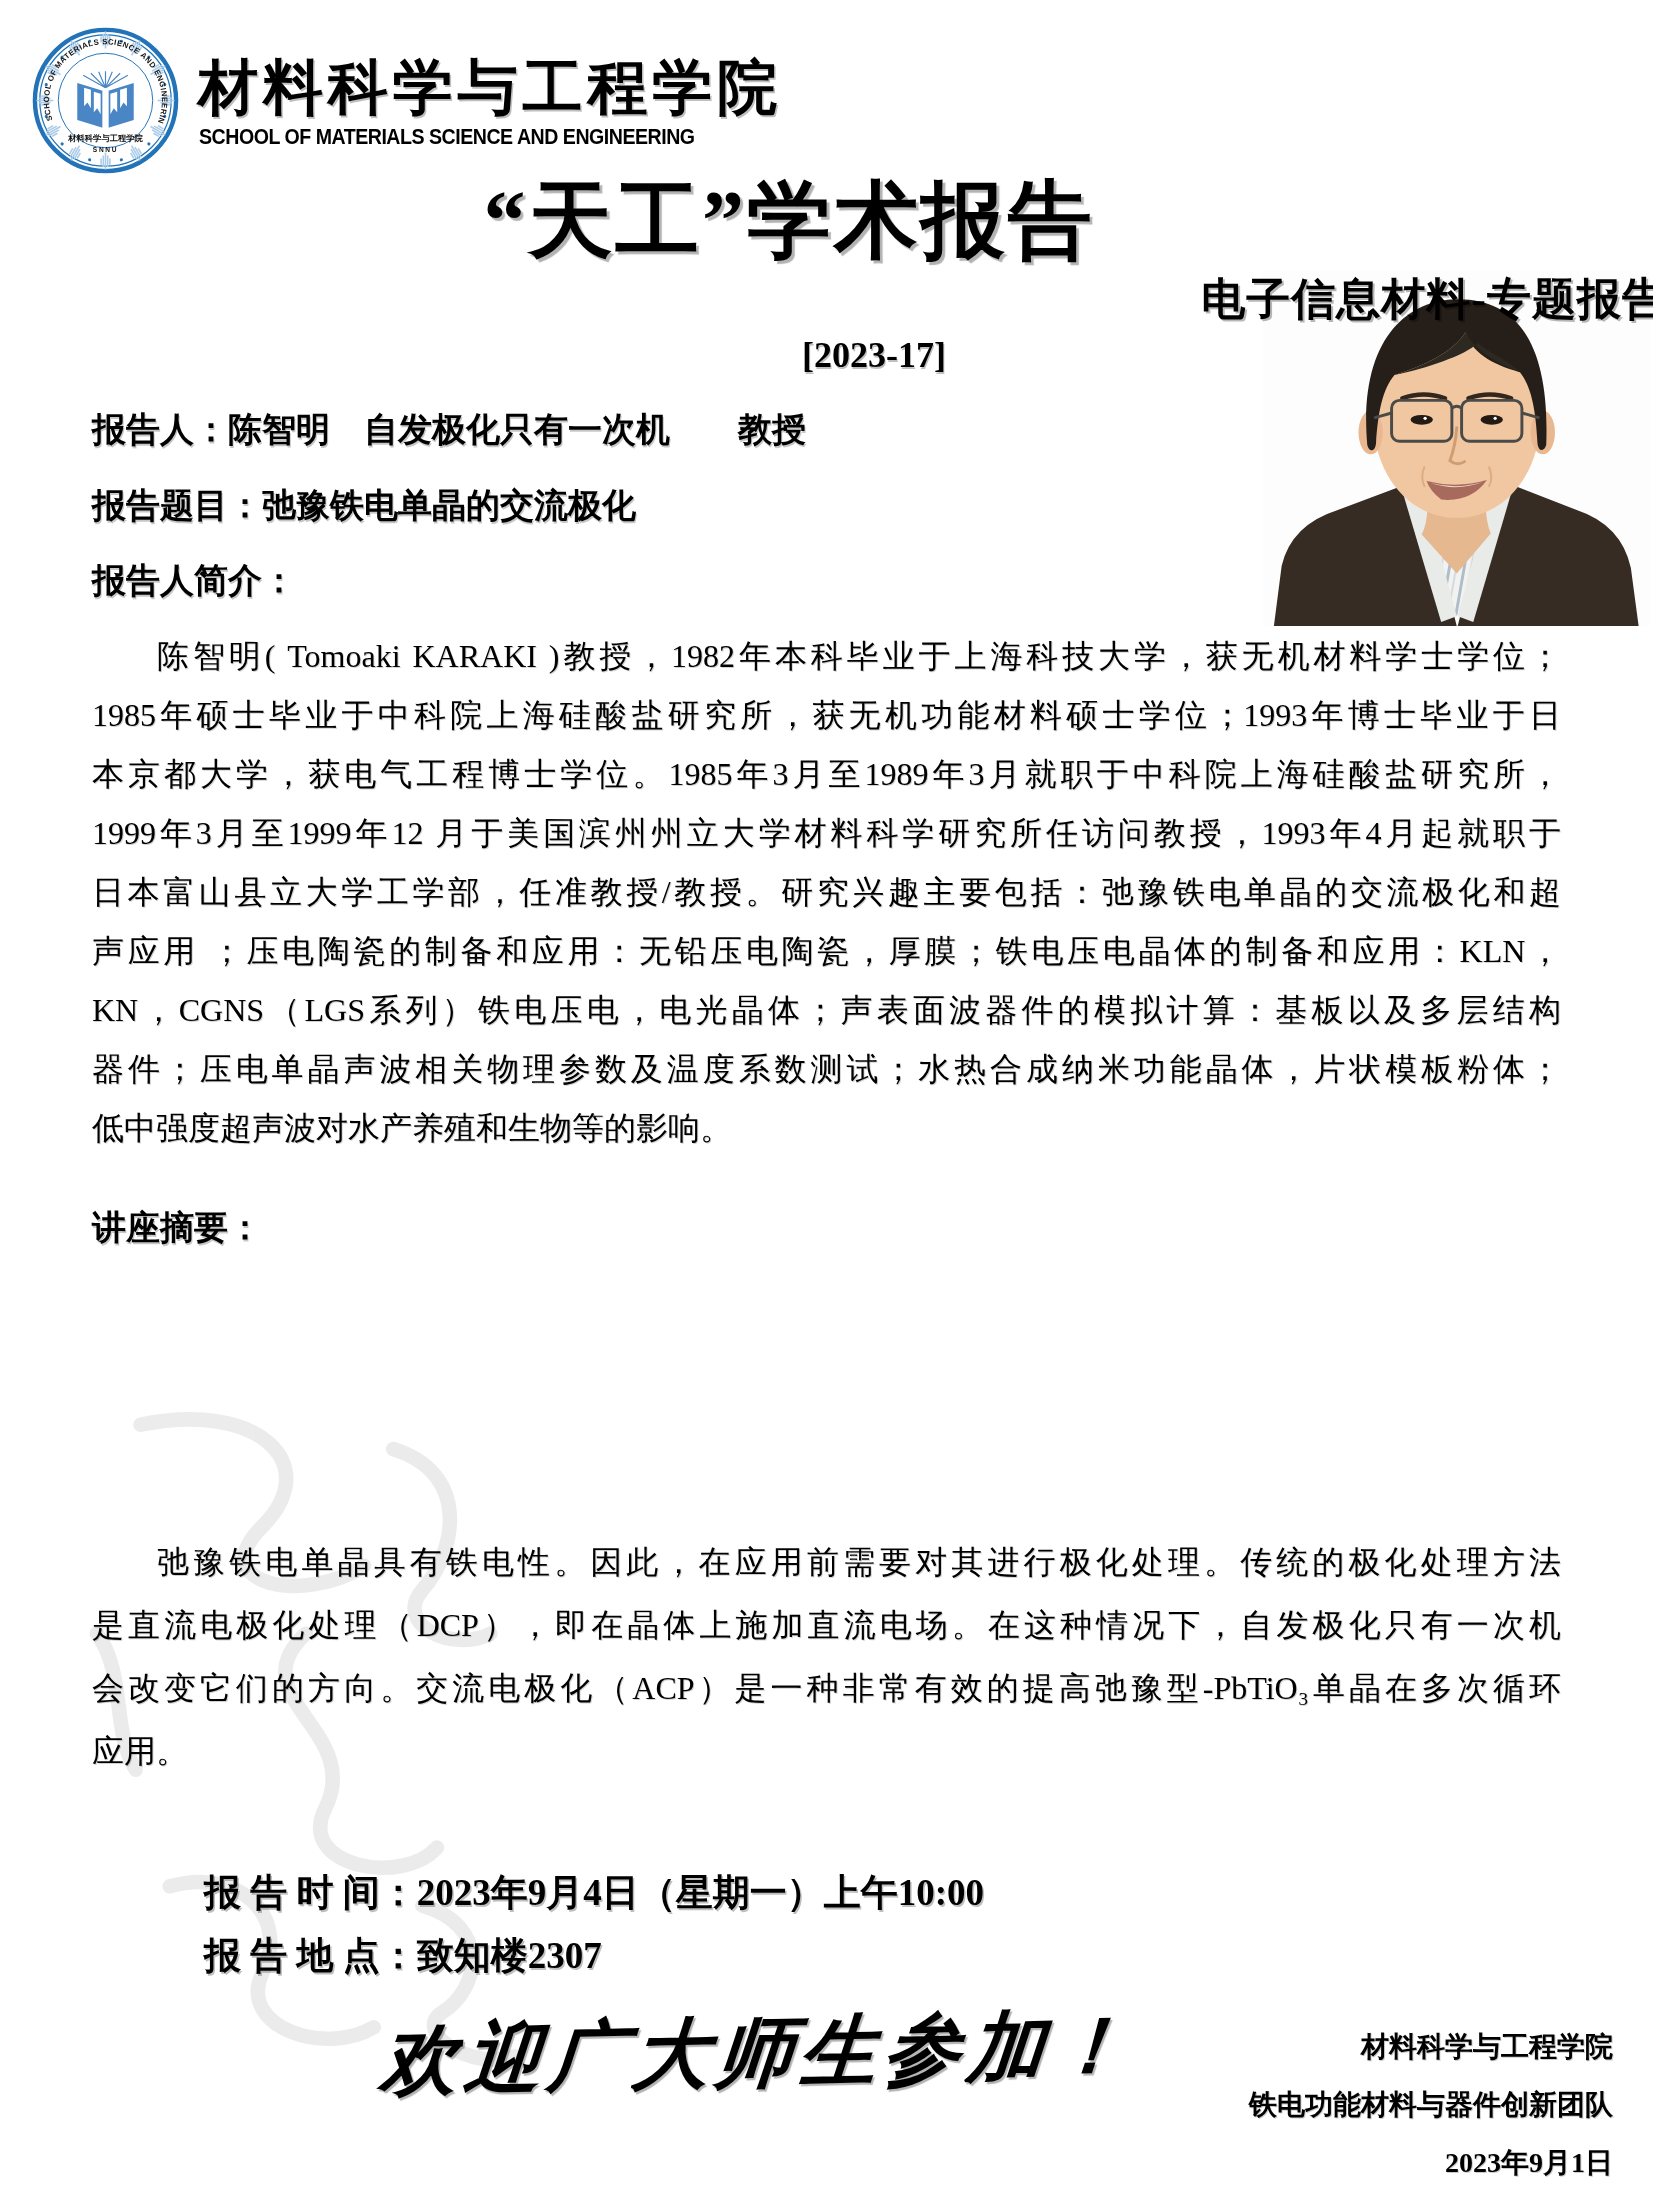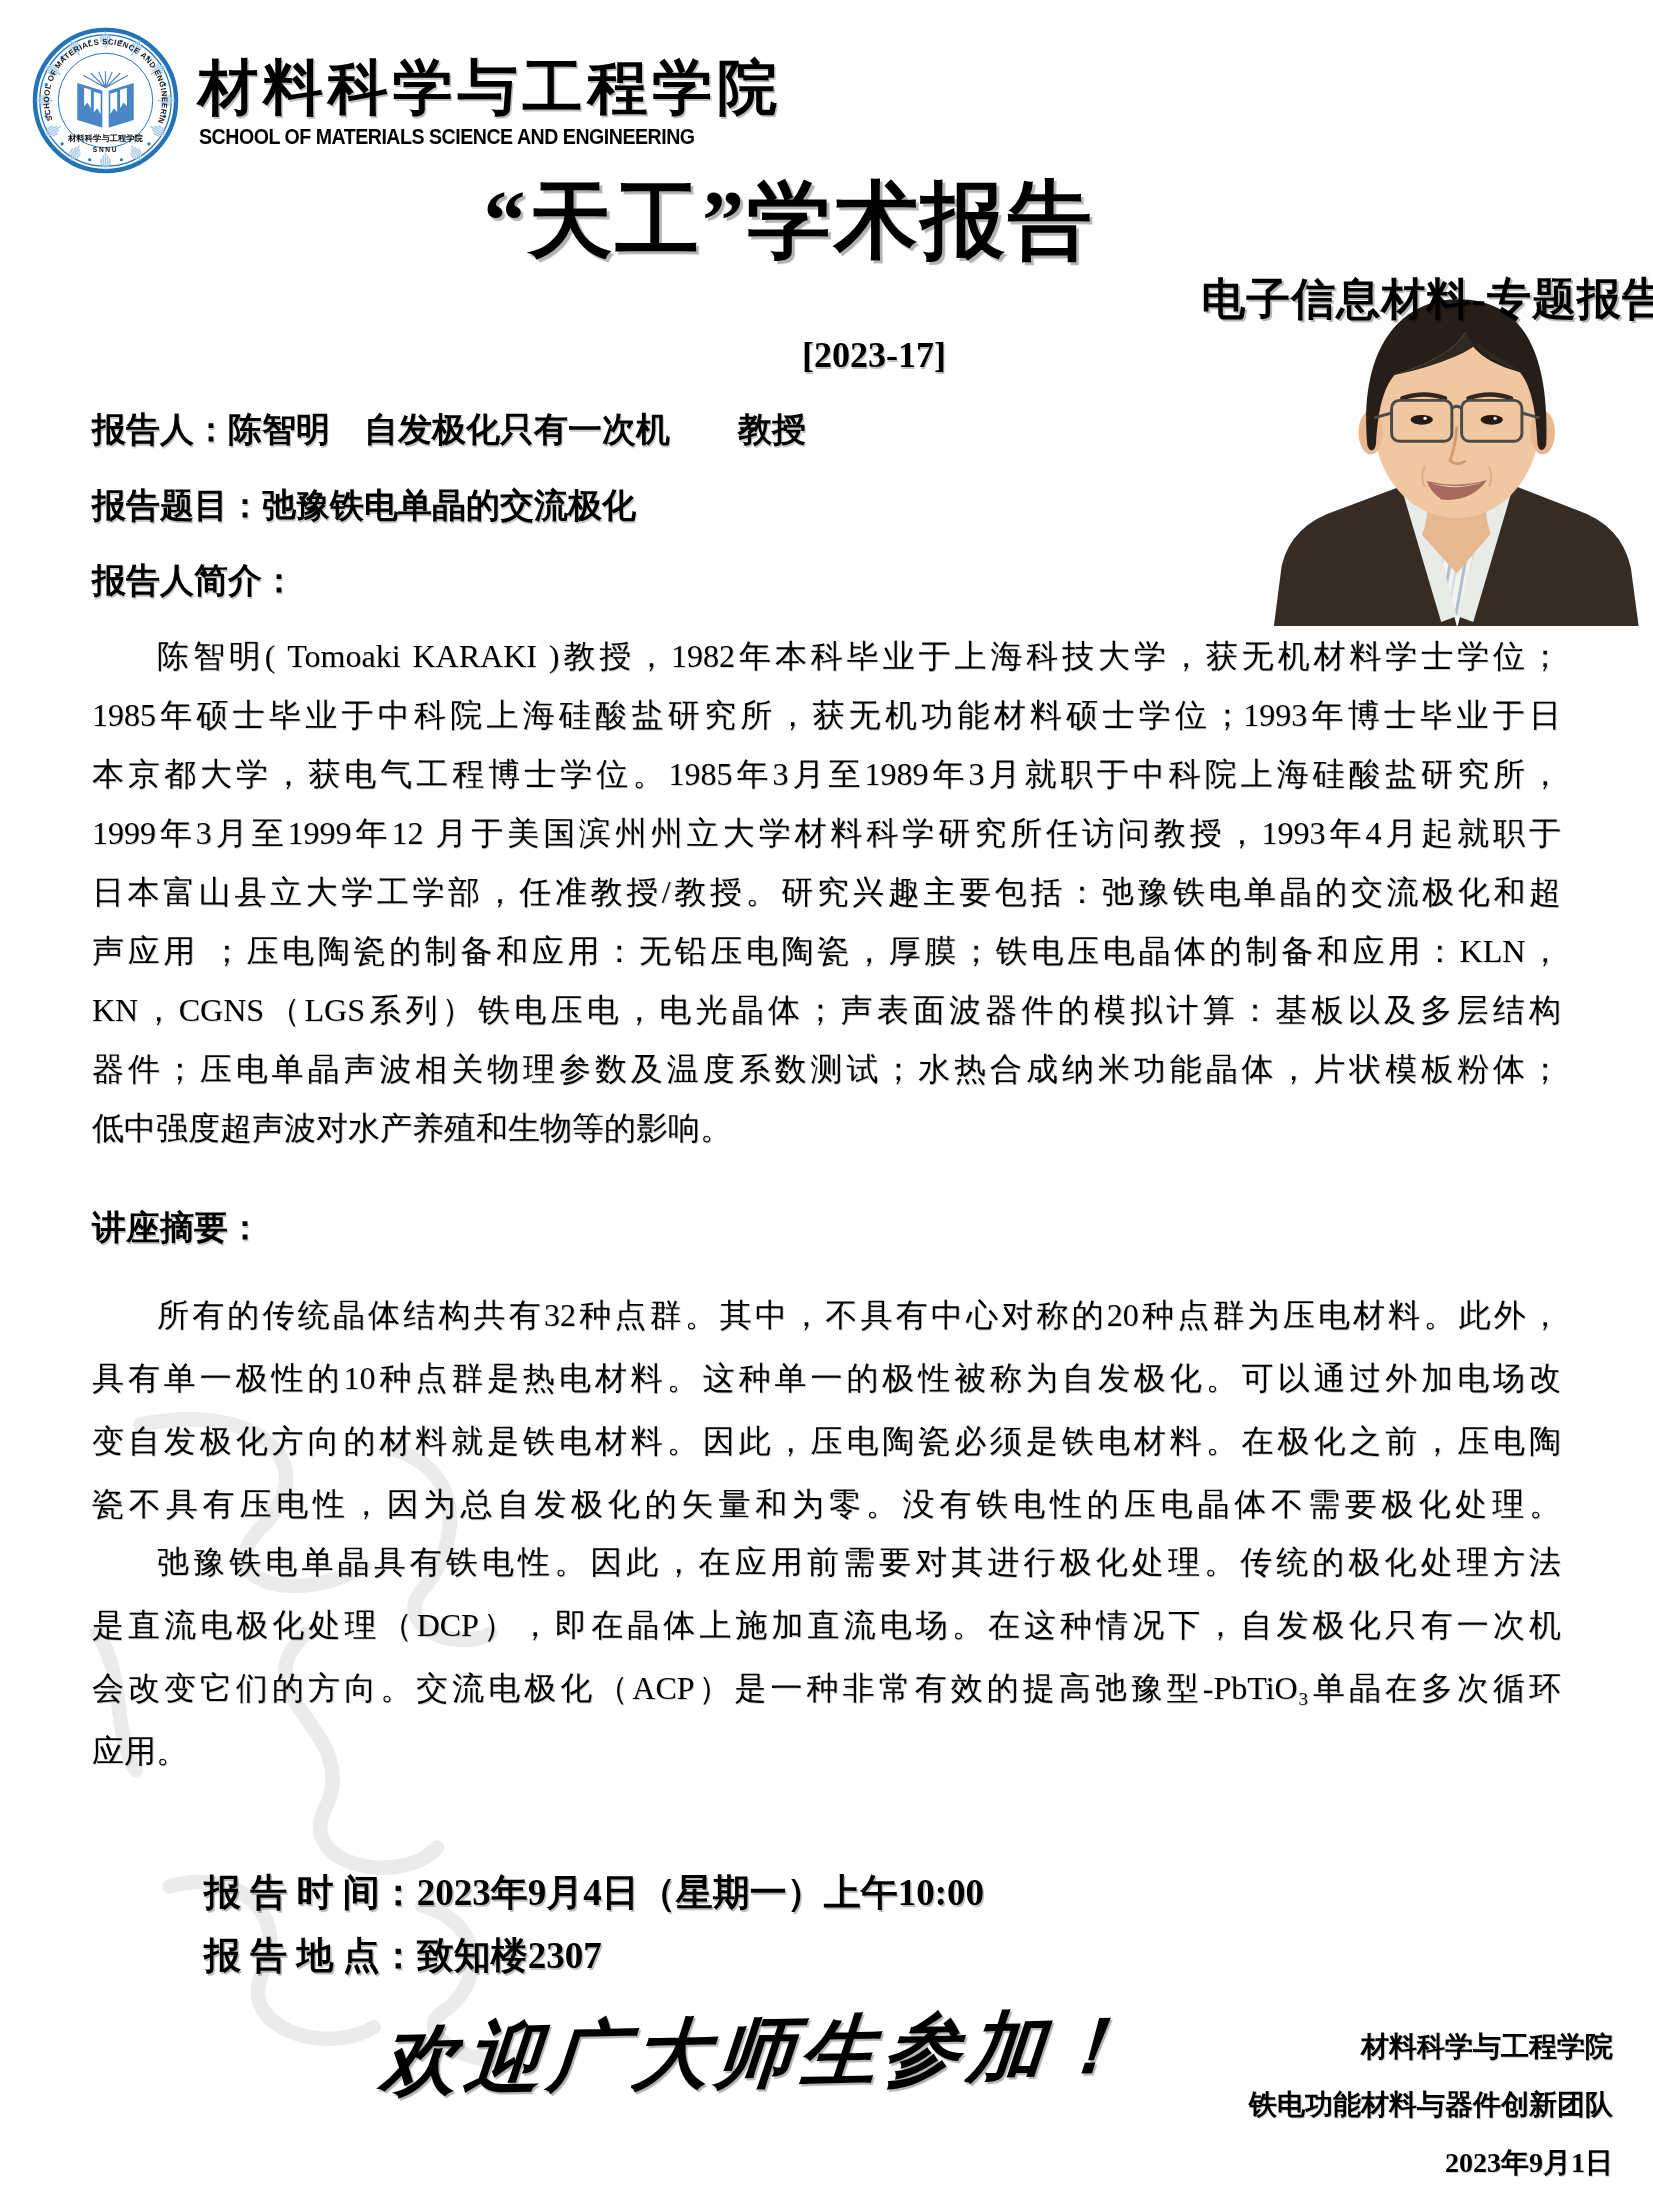--- a/index.html
+++ b/index.html
@@ -240,26 +240,20 @@
     <div class="ln">1999年3月至1999年12 月于美国滨州州立大学材料科学研究所任访问教授，1993年4月起就职于</div>
     <div class="ln">日本富山县立大学工学部，任准教授/教授。研究兴趣主要包括：弛豫铁电单晶的交流极化和超</div>
     <div class="ln">声应用 ；压电陶瓷的制备和应用：无铅压电陶瓷，厚膜；铁电压电晶体的制备和应用：KLN，</div>
     <div class="ln">KN，CGNS（LGS系列）铁电压电，电光晶体；声表面波器件的模拟计算：基板以及多层结构</div>
     <div class="ln">器件；压电单晶声波相关物理参数及温度系数测试；水热合成纳米功能晶体，片状模板粉体；</div>
     <div class="ln last">低中强度超声波对水产养殖和生物等的影响。</div>
   </div>
 
   <div class="abs info-line" style="top:1205px;">讲座摘要：</div>
 
-  <div id="para1-block" class="abs flow" style="top:1284px;">
-    <div class="ln ind">所有的传统晶体结构共有32种点群。其中，不具有中心对称的20种点群为压电材料。此外，</div>
-    <div class="ln">具有单一极性的10种点群是热电材料。这种单一的极性被称为自发极化。可以通过外加电场改</div>
-    <div class="ln">变自发极化方向的材料就是铁电材料。因此，压电陶瓷必须是铁电材料。在极化之前，压电陶</div>
-    <div class="ln">瓷不具有压电性，因为总自发极化的矢量和为零。没有铁电性的压电晶体不需要极化处理。</div>
-  </div>
 
   <div id="para2-block" class="abs flow" style="top:1531px;">
     <div class="ln ind">弛豫铁电单晶具有铁电性。因此，在应用前需要对其进行极化处理。传统的极化处理方法</div>
     <div class="ln">是直流电极化处理（DCP），即在晶体上施加直流电场。在这种情况下，自发极化只有一次机</div>
     <div class="ln">会改变它们的方向。交流电极化（ACP）是一种非常有效的提高弛豫型-PbTiO₃单晶在多次循环</div>
     <div class="ln last">应用。</div>
   </div>
 
   <div class="abs sched" style="top:1868px;">报 告 时 间：2023年9月4日（星期一）上午10:00</div>
   <div class="abs sched" style="top:1931px;">报 告 地 点：致知楼2307</div>

